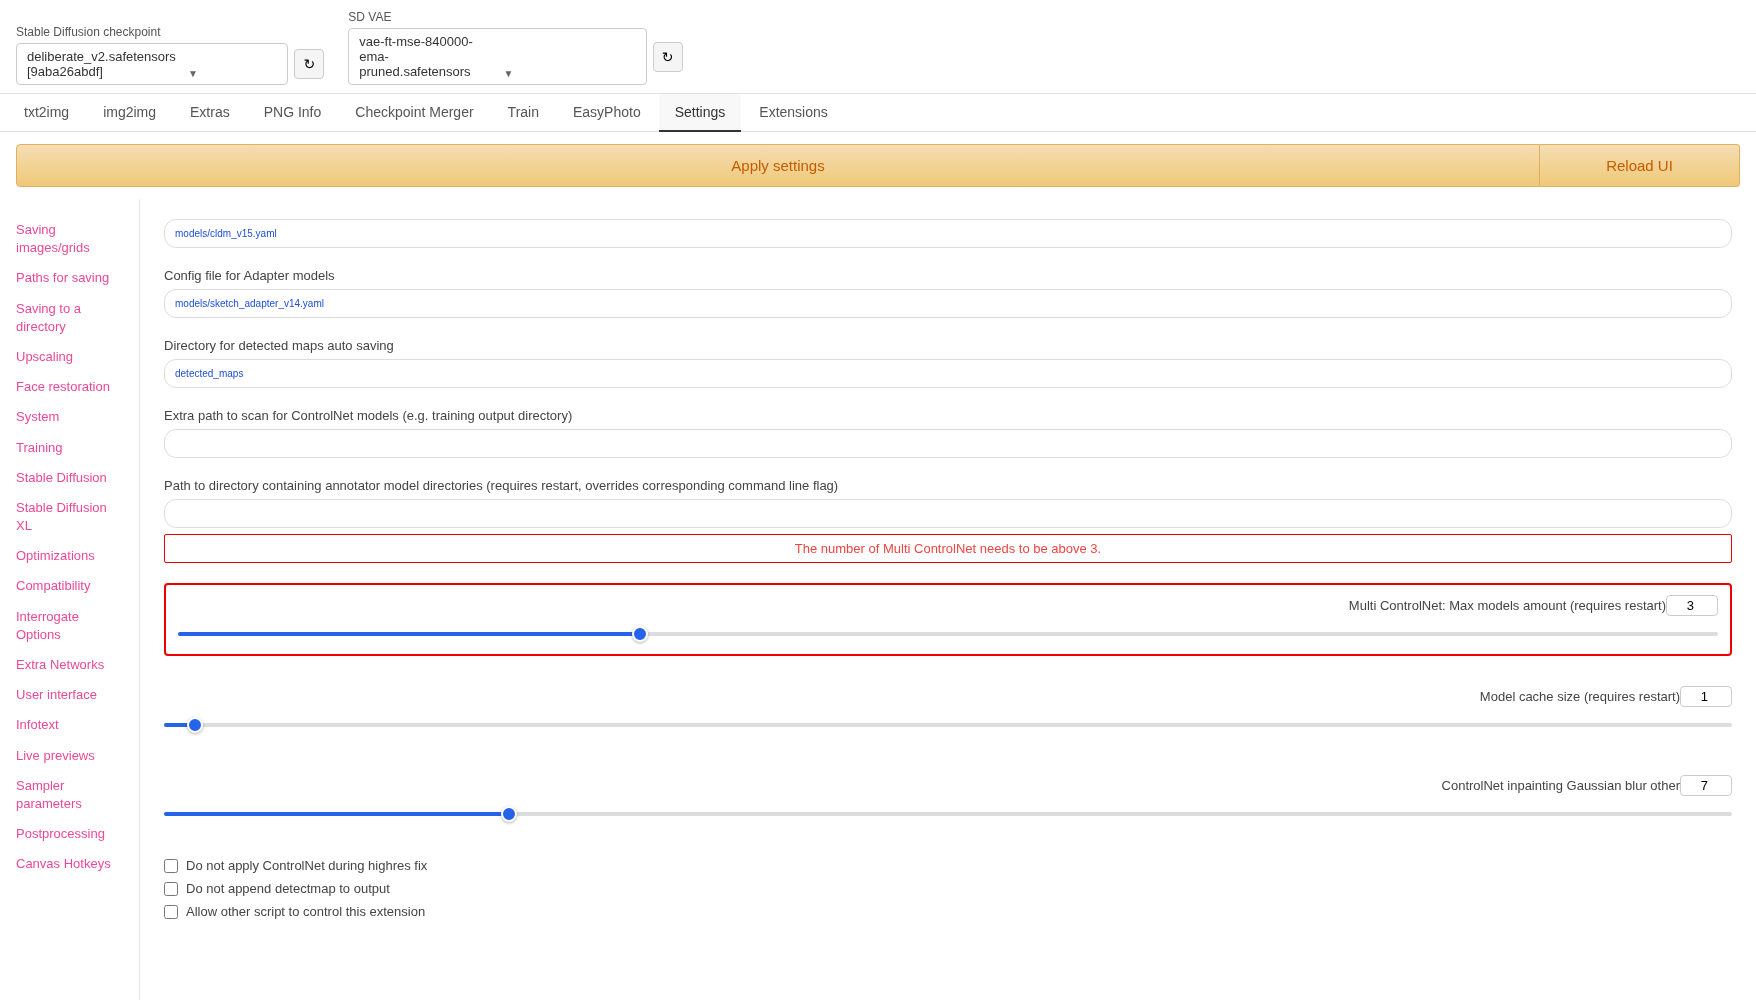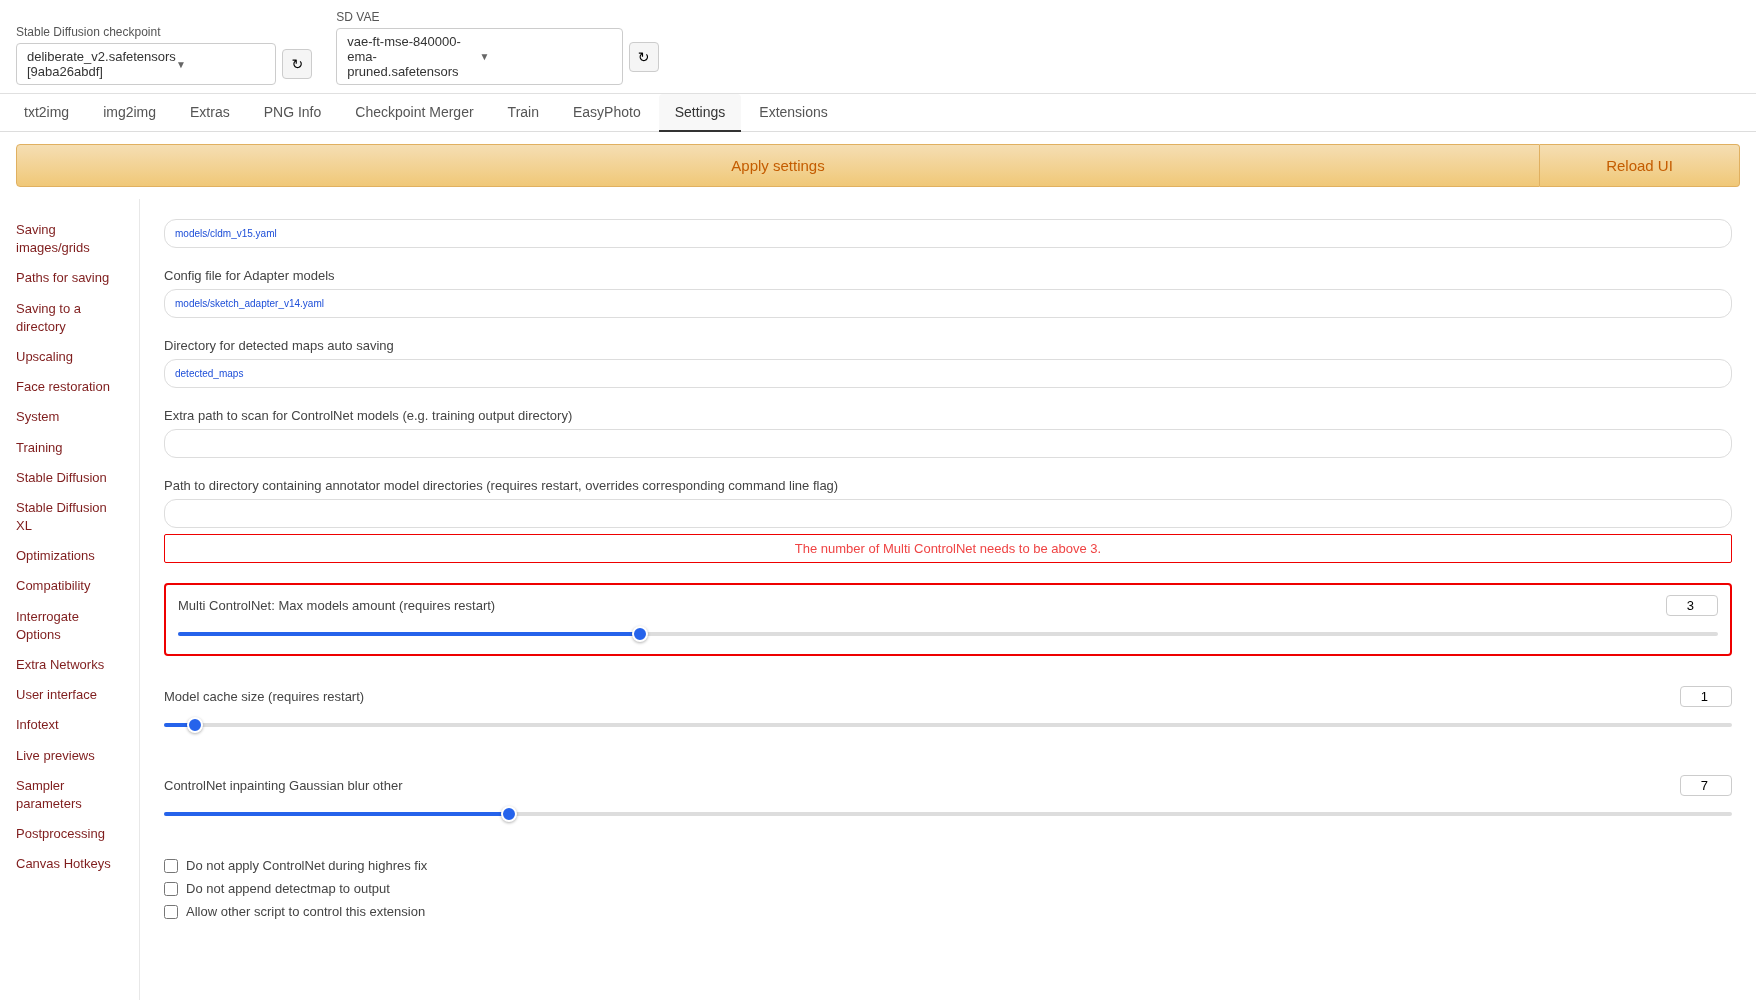--- a/index.html
+++ b/index.html
@@ -27,28 +27,28 @@
       font-size: 12px;
       color: #555;
     }
     .model-select-row {
       display: flex;
       align-items: center;
       gap: 6px;
     }
     .model-dropdown {
       display: flex;
-      align-items: center;
+      align-items: flex-end;
       border: 1px solid #ccc;
       border-radius: 4px;
       background: #fff;
       padding: 5px 10px;
       font-size: 13px;
       cursor: pointer;
-      gap: 0;
+      gap: 12px;
       min-width: 260px;
     }
     .model-dropdown span { flex: 1; }
     .model-dropdown .arrow { color: #666; font-size: 10px; }
     .refresh-btn {
       width: 30px;
       height: 30px;
       border: 1px solid #ccc;
       border-radius: 4px;
       background: #f5f5f5;
@@ -125,21 +125,21 @@
     .sidebar {
       width: 140px;
       flex-shrink: 0;
       padding: 16px 12px;
       overflow-y: auto;
       border-right: 1px solid #e8e8e8;
     }
     .sidebar-item {
       padding: 6px 4px;
       font-size: 13px;
-      color: #7f1d1d;
+      color: #ec4899;
       cursor: pointer;
       line-height: 1.4;
     }
 
     
     .content {
       flex: 1;
       overflow-y: auto;
       padding: 20px 24px;
     }
@@ -171,21 +171,21 @@
     .slider-field {
       border: 2px solid #e00;
       border-radius: 4px;
       padding: 10px 12px;
     }
     .slider-field-normal {
       padding: 10px 0;
     }
     .slider-header {
       display: flex;
-      justify-content: space-between;
+      justify-content: flex-end;
       align-items: center;
       margin-bottom: 8px;
     }
     .slider-label {
       font-size: 13px;
       color: #444;
     }
     .slider-value {
       border: 1px solid #ccc;
       border-radius: 4px;

